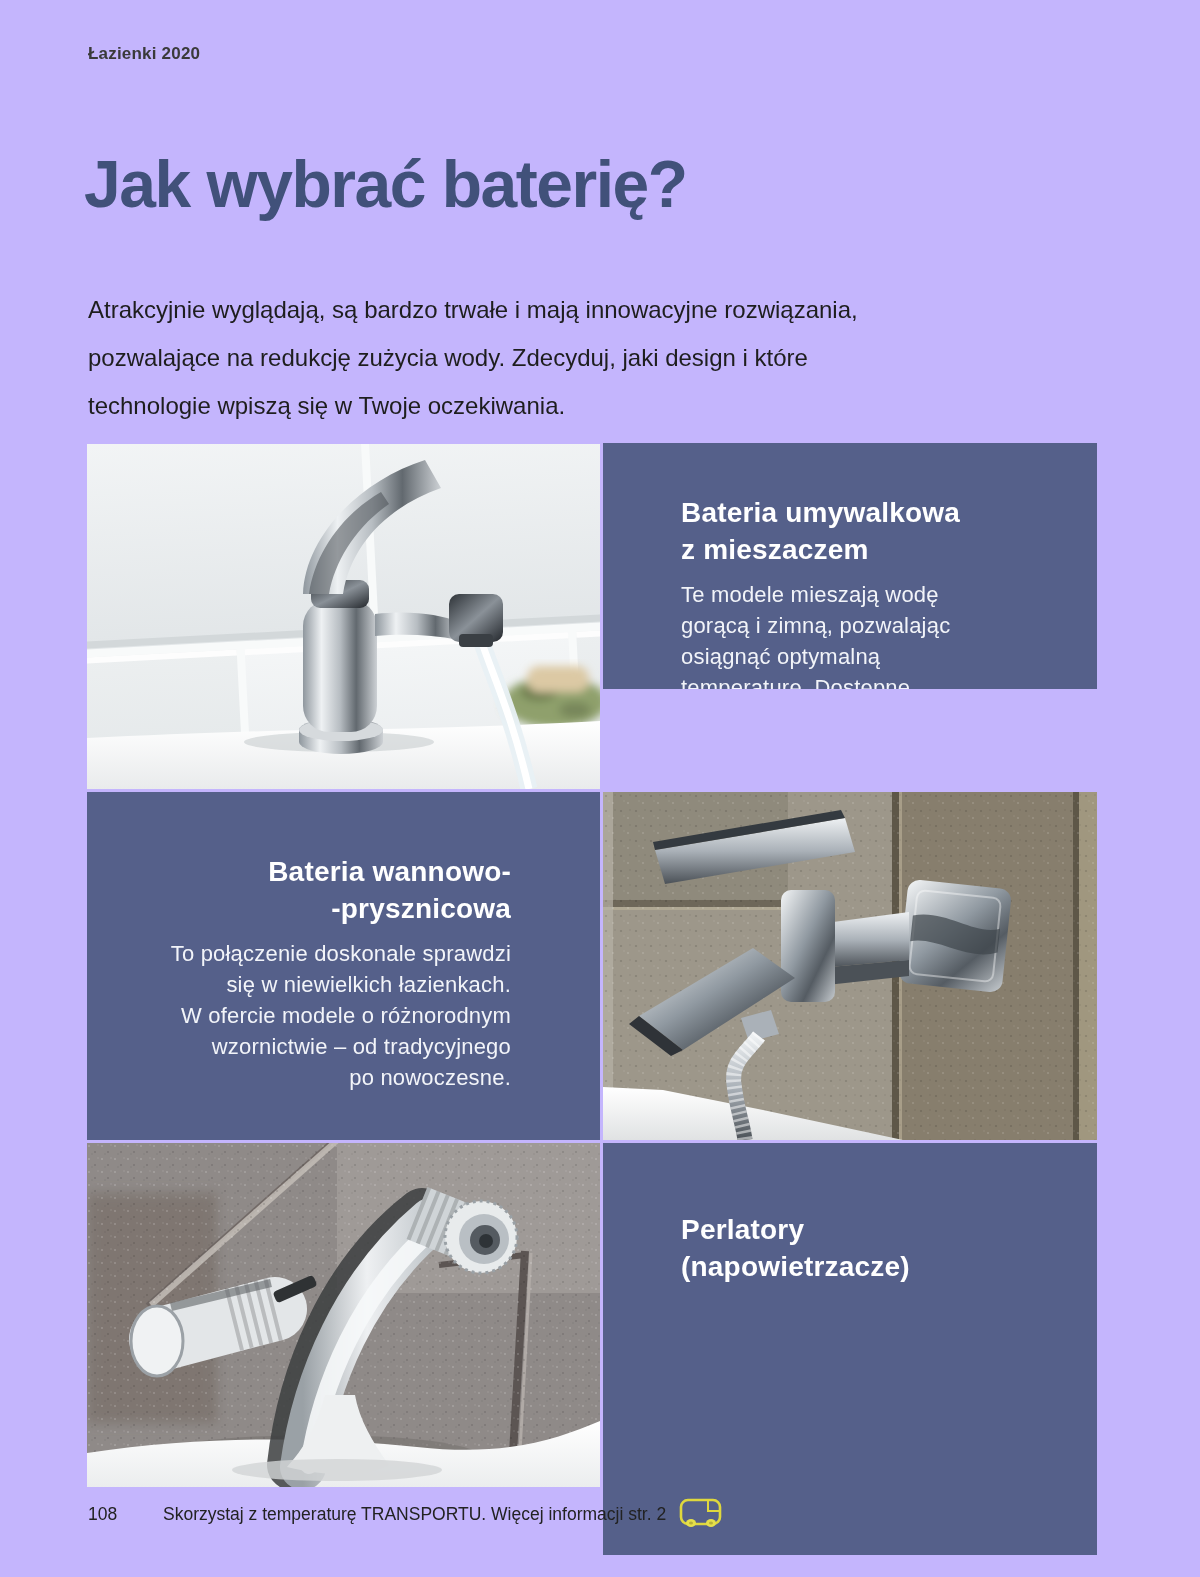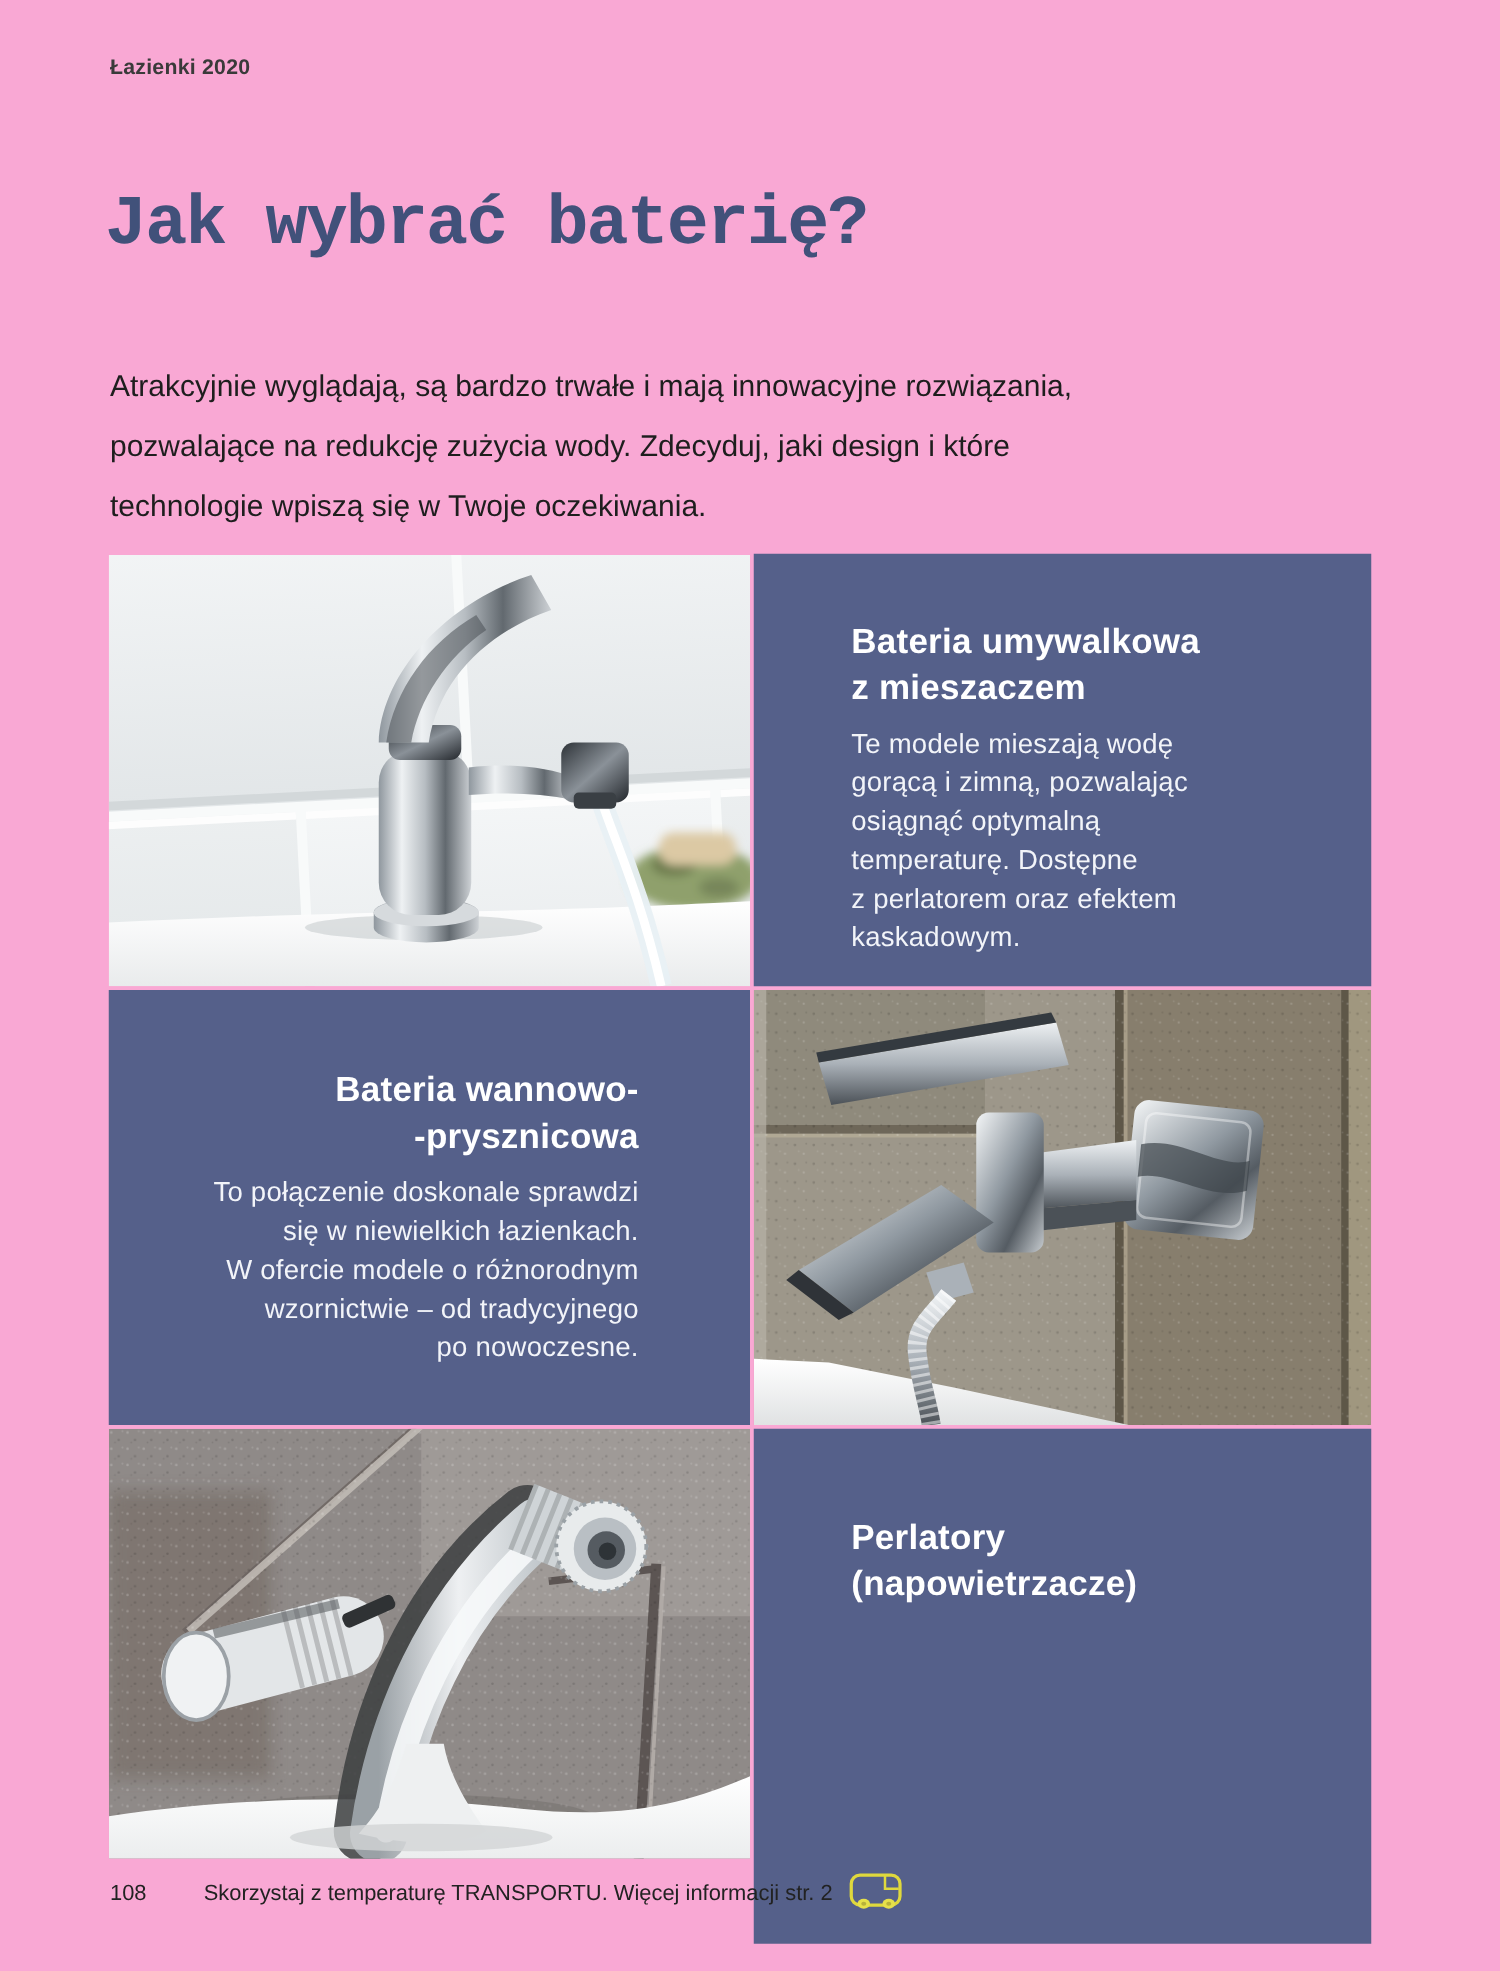--- a/index.html
+++ b/index.html
@@ -1,47 +1,47 @@
 <!DOCTYPE html>
 <html><head>
 <meta charset="utf-8">
 <style>
   * { margin:0; padding:0; box-sizing:border-box; }
   html,body { background:#ffffff; }
   body { font-family:"Liberation Sans", sans-serif; }
   .page {
     position:relative; width:1200px; height:1577px; margin:0 auto;
-    background:#f9a8d4; overflow:hidden;
+    background:#c4b5fd; overflow:hidden;
   }
   .eyebrow {
     position:absolute; left:88px; top:44px;
     font-size:17px; font-weight:600; letter-spacing:.2px; color:#3a3a3a;
   }
   .title {
     position:absolute; left:84px; top:150px; width:1040px;
-    font-size:56px; font-weight:700; letter-spacing:-1.5px; line-height:1.06;
-    color:#41517A; white-space:pre-line;font-family:Liberation Mono, monospace;
+    font-size:66px; font-weight:700; letter-spacing:-1.5px; line-height:1.06;
+    color:#41517A; white-space:pre-line;
   }
   .intro {
     position:absolute; left:88px; top:286px; width:940px;
     font-size:24px; line-height:48px; color:#1e1e1e; white-space:pre-line;
   }
   .cell { position:absolute; overflow:hidden; }
   .photo svg { display:block; width:100%; height:100%; }
   .box { background:#55608A; color:#ffffff; }
   .box h2 {
     font-size:28px; font-weight:700; line-height:37px; color:#ffffff;
     white-space:pre-line; margin:0 0 11px 0; letter-spacing:.2px;
   }
   .box p {
     font-size:22px; line-height:31px; color:#f2f4f9; white-space:pre-line;
     letter-spacing:.2px;
   }
   .r1-photo { left:87px;  top:444px;  width:513px; height:345px; }
-  .r1-box   { left:603px; top:443px;  width:494px; height:346px; padding:51px 30px 0 78px; }
+  .r1-box   { left:603px; top:443px;  width:494px; height:246px; padding:51px 30px 0 78px; }
   .r2-box   { left:87px;  top:792px;  width:513px; height:348px; padding:61px 89px 0 36px; text-align:right; }
   .r2-photo { left:603px; top:792px;  width:494px; height:348px; }
   .r3-photo { left:87px;  top:1143px; width:513px; height:344px; }
   .r3-box   { left:603px; top:1143px; width:494px; height:412px; padding:68px 30px 0 78px; }
   .footer {
     position:absolute; left:88px; top:1494px; height:40px;
     display:flex; align-items:center;
   }
   .footer .pagenum {
     font-size:17.5px; color:#222222; width:75px; flex:0 0 auto;

